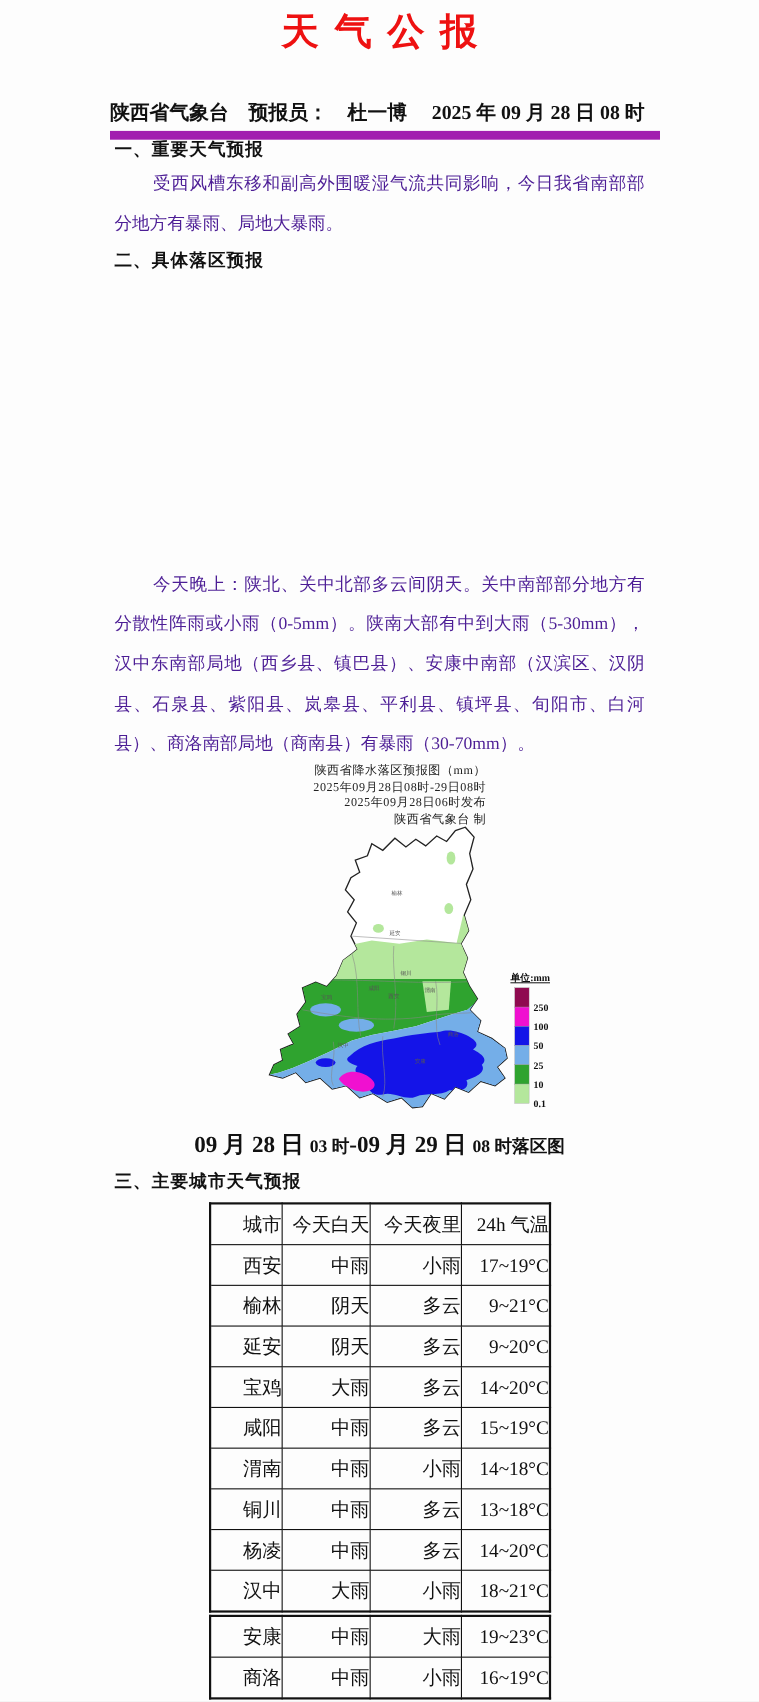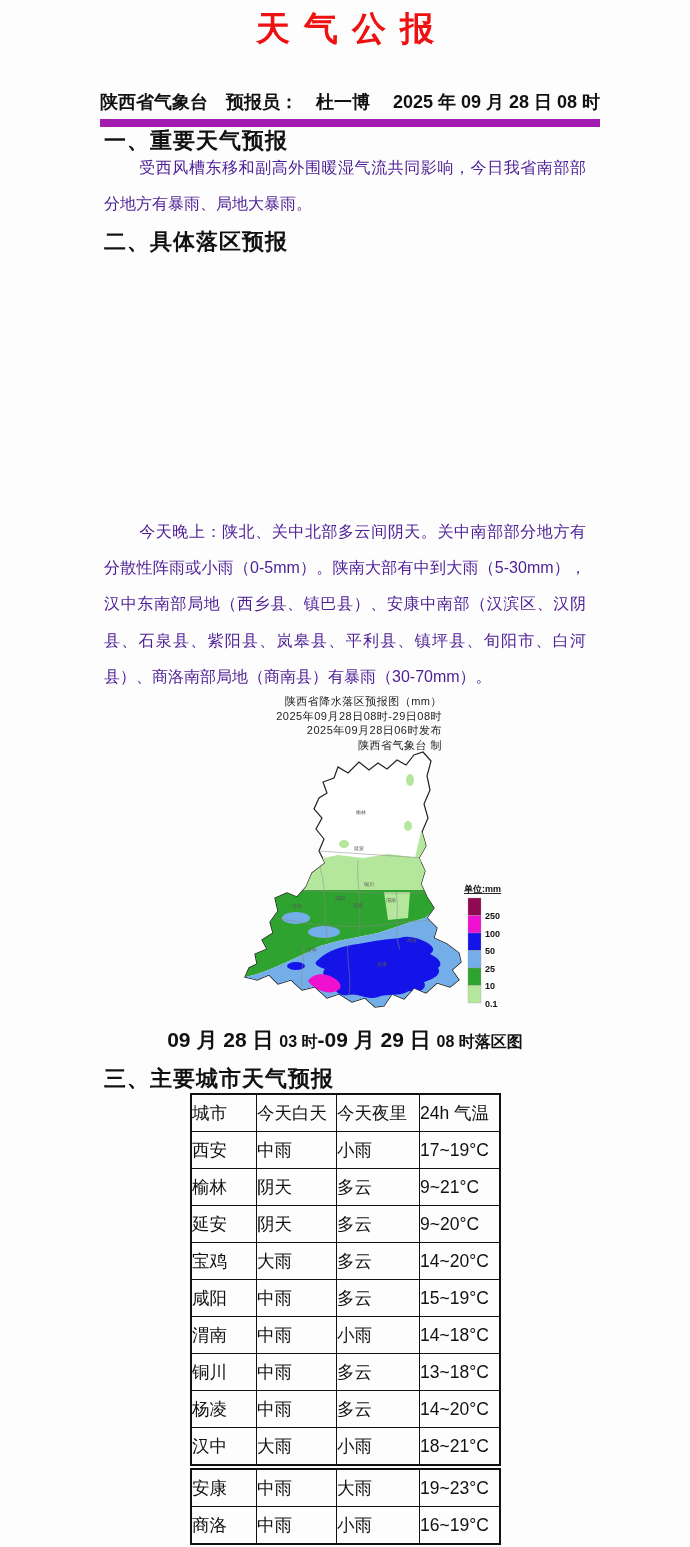--- a/index.html
+++ b/index.html
@@ -1,33 +1,33 @@
 <!DOCTYPE html>
 <html><head>
 <meta charset="utf-8">
 <style>
   html,body{margin:0;padding:0;background:#e9e9e9;}
   .page{
     position:relative; width:690px; height:1547px; margin:0 auto;
     background:#fdfdfd; color:#111;
-    font-family:Liberation Sans, sans-serif;
+    font-family:Liberation Serif, serif;
     overflow:hidden;
   }
   .doc-title{
     position:absolute; top:6px; left:0; width:100%;
     text-align:center; font-size:34px; font-weight:bold;
     color:#ee1111; letter-spacing:14px; text-indent:14px;
   }
   .meta-line{
     position:absolute; left:100px; top:90px; width:500px;
     font-size:18px; font-weight:bold; white-space:nowrap;
     border-bottom:8px solid #a21caf; padding-bottom:5px;
   }
   .sec-heading{
-    position:absolute; left:104px; font-size:22px; font-weight:bold;
+    position:absolute; left:104px; font-size:16px; font-weight:bold;
     white-space:nowrap; letter-spacing:1px;
   }
   .h1{top:126px;} .h2{top:227px;} .h3{top:1064px;}
   .body-para{
     position:absolute; left:104px; width:482px;
     font-size:16px; line-height:36.2px; text-align:justify;
     text-indent:2.2em; color:#4c1d95;
   }
   .p1{top:150px;} .p2{top:260px;} .p3{top:514px;}
   .map-block{position:absolute; left:228px; top:692px; width:312px; height:340px;}
@@ -45,21 +45,21 @@
     text-align:center; font-weight:bold; white-space:nowrap;
   }
   .cap-big{font-size:21px;} .cap-small{font-size:16px;}
   table.wx{
     position:absolute; left:190px; border-collapse:collapse;
     font-size:17.5px; table-layout:fixed;
   }
   .t-main{top:1093px;} .t-extra{top:1468px;}
   table.wx{border:2px solid #111;}
   table.wx td, table.wx th{
-    border:1px solid #111; text-align:left; vertical-align:middle;
+    border:1px solid #111; text-align:right; vertical-align:middle;
     font-weight:normal; padding:0; height:36px; overflow:hidden;
   }
   .t-extra td{height:36.5px;}
   .col-city{width:64px;} .col-day{width:79px;} .col-night{width:82px;} .col-temp{width:79px;}
 </style>
 </head>
 <body>
 
 <div class="page">
 

